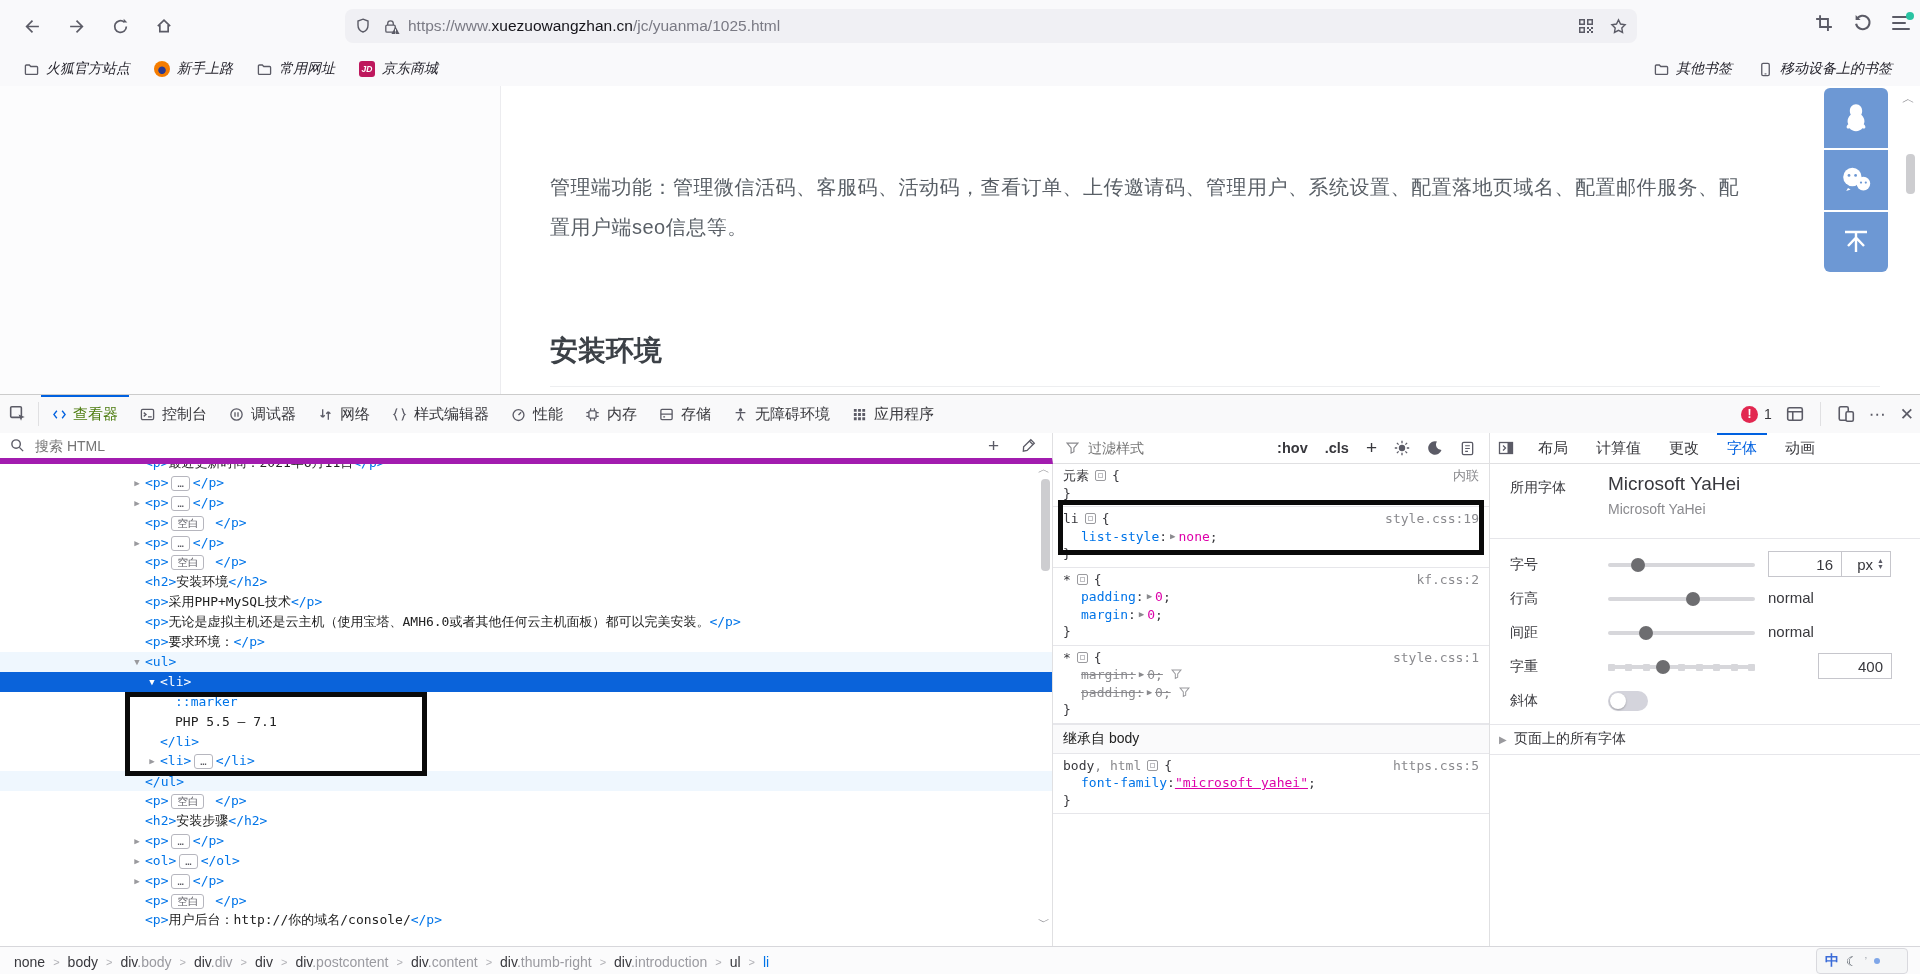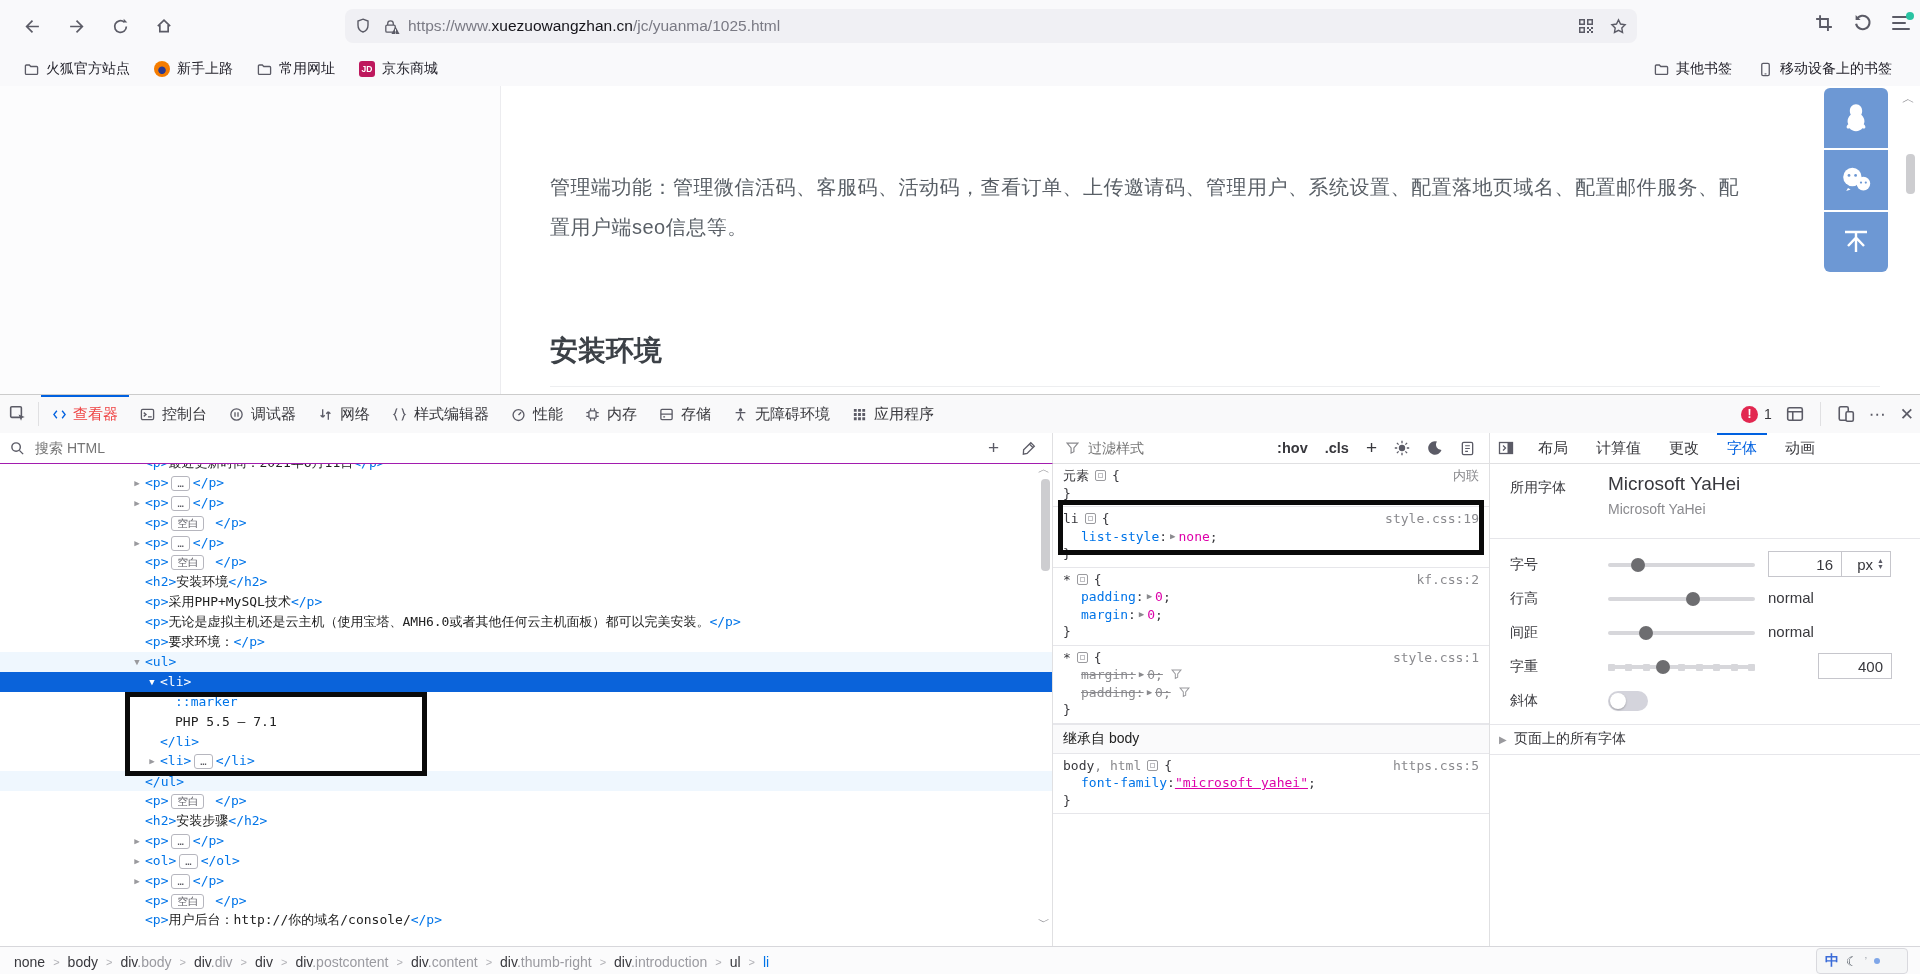--- a/index.html
+++ b/index.html
@@ -16,21 +16,21 @@
   #urltext .dom{color:#15141a;}
   #urlbar .sp{flex:1}
   #chrome-right{position:absolute;right:10px;top:13px;display:flex;gap:20px;align-items:center;}
   #menu-icon{position:relative;width:18px;height:14px;}
   #menu-icon i{position:absolute;left:0;right:0;height:2px;background:#5b5b66;border-radius:1px;}
   #menu-icon i:nth-child(1){top:0}#menu-icon i:nth-child(2){top:6px;width:14px}#menu-icon i:nth-child(3){top:12px}
   #menu-dot{position:absolute;right:-4px;top:-4px;width:8px;height:8px;border-radius:50%;background:#2ac3a2;}
   
   #bookmarks{position:absolute;left:0;top:52px;width:1920px;height:34px;background:#f9f9fb;border-bottom:1px solid #e4e4e8;
              display:flex;align-items:center;font-size:14px;color:#23222b;}
-  .bm{display:flex;align-items:center;gap:7px;margin-left:24px;white-space:nowrap;}
+  .bm{display:flex;align-items:center;gap:7px;margin-left:24px;white-space:nowrap;font-style:italic;}
   #bm-right{position:absolute;right:28px;top:0;height:34px;display:flex;align-items:center;}
   #bm-right .bm{margin-left:26px;}
   .jdbox{width:16px;height:16px;background:#be185d;border-radius:3px;color:#fff;font-size:8.5px;font-weight:bold;
          display:flex;align-items:center;justify-content:center;}
   .ffdot{width:16px;height:16px;border-radius:50%;
          background:radial-gradient(circle at 50% 58%,#2b3a8f 0 27%,#f57c00 34% 68%,#ffb300 100%);}
   
   #page{position:absolute;left:0;top:86px;width:1920px;height:308px;background:#fff;overflow:hidden;}
   #page-leftstrip{position:absolute;left:0;top:0;width:500px;height:308px;background:#fcfcfd;border-right:1px solid #ececef;}
   .ptext{position:absolute;left:550px;font-size:20px;color:#595f66;letter-spacing:.5px;white-space:nowrap;}
@@ -41,30 +41,30 @@
   .fbtn:first-child{border-radius:6px 6px 0 0}.fbtn:last-child{border-radius:0 0 6px 6px}
   #pg-scroll-up{position:absolute;left:1902px;top:4px;color:#8b8b90;font-size:13px;}
   #pg-thumb{position:absolute;left:1906px;top:68px;width:9px;height:40px;background:#cdcdd0;border-radius:4px;}
   
   #devtools{position:absolute;left:0;top:394px;width:1920px;height:580px;background:#fff;border-top:1px solid #ccc;}
   #dt-toolbar{position:absolute;left:0;top:0;width:1920px;height:38px;background:#f9f9fa;border-bottom:1px solid #e0e0e2;
               display:flex;align-items:center;}
   .dt-sep{width:1px;height:24px;background:#e0e0e2;margin:0 2px;}
   #pick-el{padding:0 9px;}
   .dtab{display:flex;align-items:center;gap:7px;padding:0 11px;height:38px;font-size:15px;color:#38383d;position:relative;}
-  .dtab.active{color:#ef4444;gap:6px;}
+  .dtab.active{color:#4d7c0f;gap:6px;}
   .dtab.active::before{content:"";position:absolute;left:0;top:0;right:0;height:2px;background:#0061e0;}
   .dtab.active .ico{color:#0061e0}
   #dt-toolbar-right{position:absolute;right:6px;top:0;height:38px;display:flex;align-items:center;gap:14px;}
   #err-badge{width:17px;height:17px;border-radius:50%;background:#e22850;color:#fff;font-size:12px;font-weight:bold;
              display:flex;align-items:center;justify-content:center;}
   #err-wrap{display:flex;align-items:center;gap:6px;font-size:14px;}
   .xicon{font-size:17px;color:#5b5b66;}
   
-  #row2-left{position:absolute;left:0;top:38px;width:1053px;height:31px;border-bottom:1px solid #a21caf;border-right:1px solid #e0e0e2;
+  #row2-left{position:absolute;left:0;top:38px;width:1053px;height:31px;border-bottom:6px solid #a21caf;border-right:1px solid #e0e0e2;
              box-sizing:border-box;display:flex;align-items:center;background:#fff;}
   #row2-left input{border:0;outline:0;flex:1;font-size:14px;margin-left:8px;font-family:inherit;color:#38383d;background:transparent;}
   #row2-left .endicons{display:flex;gap:22px;margin-right:16px;align-items:center;}
   #row2-mid{position:absolute;left:1053px;top:38px;width:437px;height:31px;border-bottom:1px solid #e0e0e2;border-right:1px solid #e0e0e2;
             box-sizing:border-box;display:flex;align-items:center;background:#fff;}
   #row2-mid input{border:0;outline:0;width:130px;font-size:14px;margin-left:7px;font-family:inherit;background:transparent;}
   #row2-mid .endicons{display:flex;gap:17px;margin-left:auto;margin-right:14px;align-items:center;font-size:14.5px;font-weight:bold;color:#38383d;}
   #row2-right{position:absolute;left:1490px;top:38px;width:430px;height:31px;border-bottom:1px solid #e0e0e2;
               box-sizing:border-box;display:flex;align-items:center;background:#fff;}
   .rtab{padding:0 14px;font-size:15px;height:31px;display:flex;align-items:center;position:relative;color:#38383d;}

